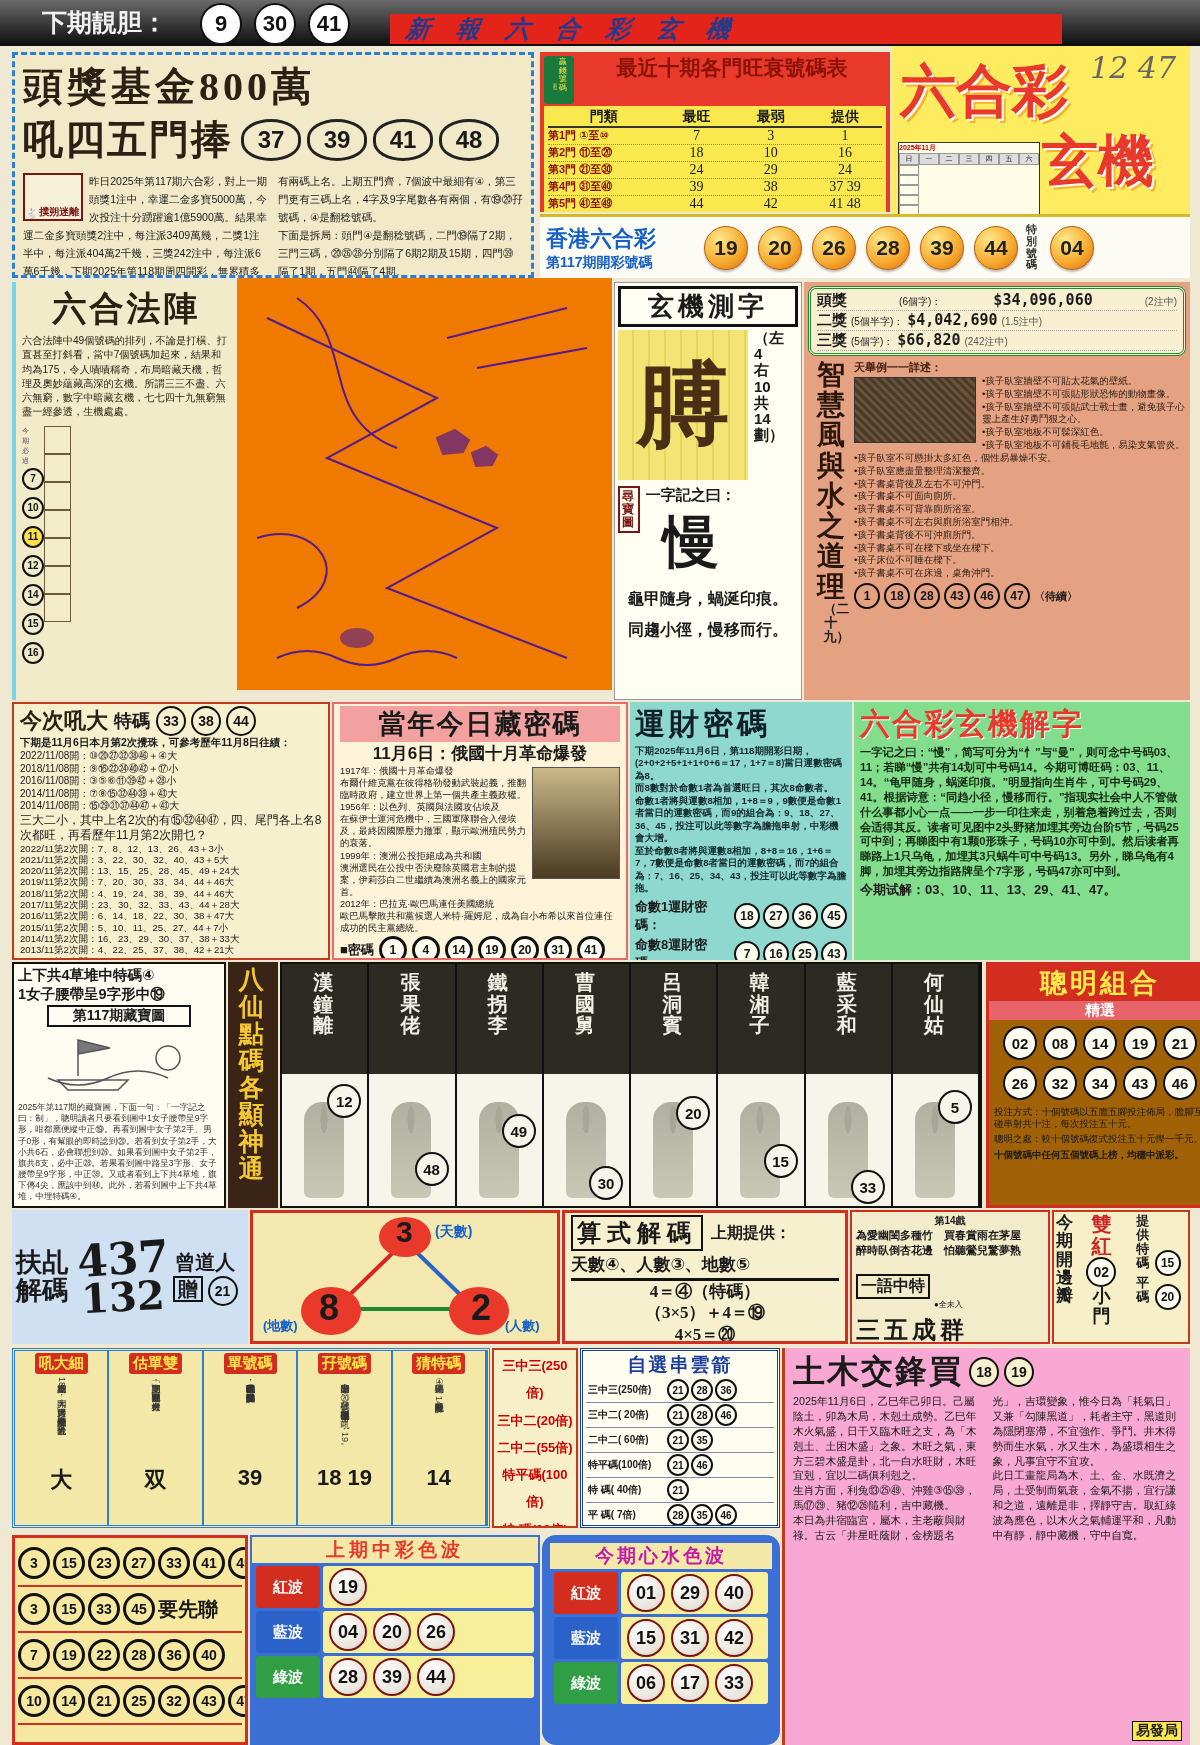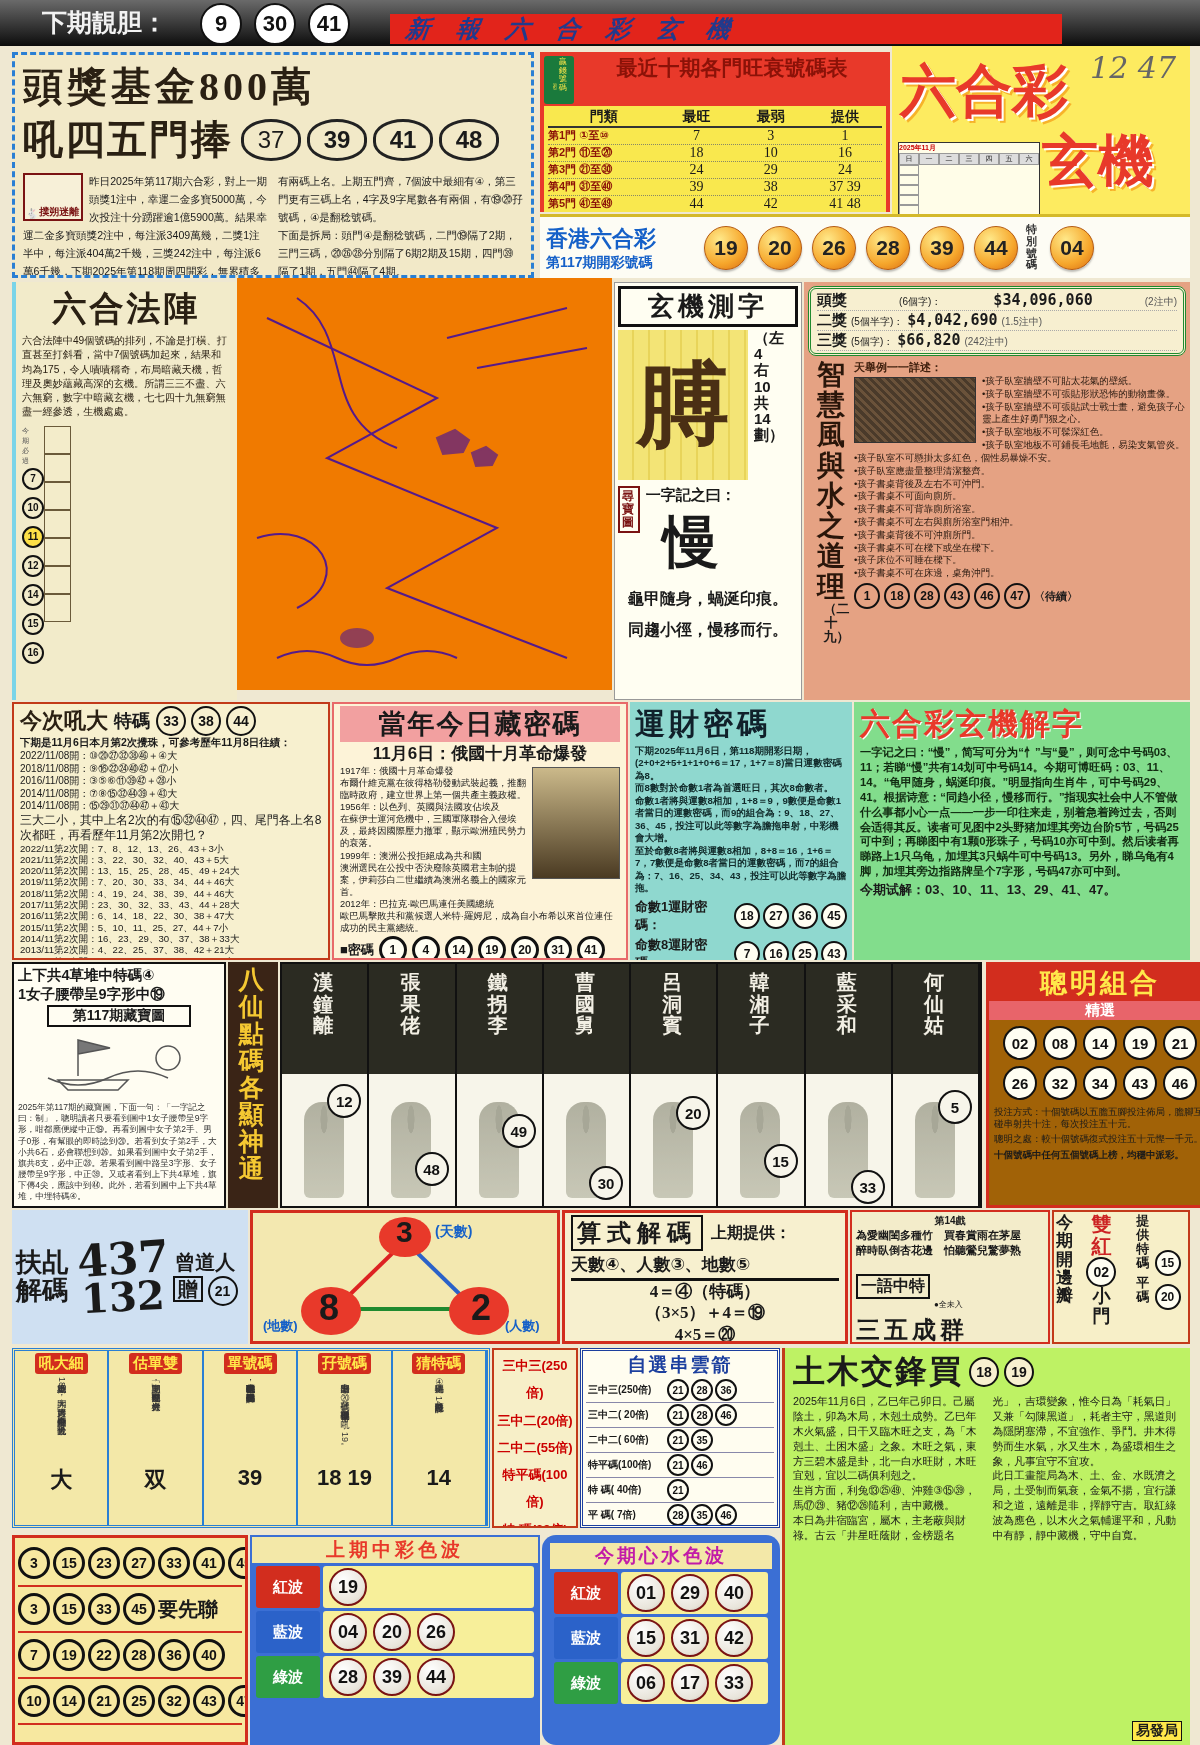--- a/index.html
+++ b/index.html
@@ -63,21 +63,21 @@
 </div>
 
 <div class="p dash" style="left:12px;top:52px;width:522px;height:226px;background:#f2e9c8;padding:4px 8px;">
   <div style="display:flex;align-items:center;gap:6px;">
     <span style="font-family:'Liberation Serif',serif;font-weight:bold;font-size:40px;color:#2a2013;letter-spacing:4px;">頭獎基金800萬</span>
   </div>
   <div style="display:flex;align-items:center;gap:8px;margin-top:-2px;">
     <span style="font-family:'Liberation Serif',serif;font-weight:bold;font-size:40px;color:#2a2013;letter-spacing:2px;">吼四五門捧</span>
     <span style="display:flex;gap:6px;">
 
-    <span style="border:3px solid #222;border-radius:50%/45%;width:54px;height:36px;display:flex;align-items:center;justify-content:center;font-size:24px;font-weight:normal;">37</span>
+    <span style="border:3px solid #222;border-radius:50%/45%;width:54px;height:36px;display:flex;align-items:center;justify-content:center;font-size:24px;font-weight:bold;">37</span>
         <span style="border:3px solid #222;border-radius:50%/45%;width:54px;height:36px;display:flex;align-items:center;justify-content:center;font-size:24px;font-weight:bold;">39</span>
         <span style="border:3px solid #222;border-radius:50%/45%;width:54px;height:36px;display:flex;align-items:center;justify-content:center;font-size:24px;font-weight:bold;">41</span>
         <span style="border:3px solid #222;border-radius:50%/45%;width:54px;height:36px;display:flex;align-items:center;justify-content:center;font-size:24px;font-weight:bold;">48</span>
       </span>
   </div>
   <div style="display:flex;gap:10px;margin-top:4px;">
     <div style="width:250px;">
       <span class="stampbox" style="float:left;width:56px;height:44px;font-size:10px;display:flex;align-items:flex-end;justify-content:center;margin:2px 6px 2px 0;background:#f7f0d8;">🐇<span>撲朔迷離</span></span>
       <span class="pre" style="font-size:10.6px;line-height:1.32;">昨日2025年第117期六合彩，對上一期頭獎1注中，幸運二金多寶5000萬，今次投注十分踴躍逾1億5900萬。結果幸運二金多寶頭獎2注中，每注派3409萬幾，二獎1注半中，每注派404萬2千幾，三獎242注中，每注派6萬6千幾，下期2025年第118期周四開彩，無累積多寶，頭獎基金800萬。
 上期落波次序：⑲㉖㉛㉘⑳㊹＋④，總數180開大，特碼④是藍波，屬小，生肖虎。
@@ -709,21 +709,21 @@
       <span style="display:flex;gap:2px;">
 
       <span class="ball b18">28</span>
           <span class="ball b18">35</span>
           <span class="ball b18">46</span>
         </span>
     </div>
     </div>
 </div>
 
-<div class="p" style="left:782px;top:1348px;width:408px;height:397px;background:#bef264;border-left:3px solid #c23a1a;padding:2px 8px;">
+<div class="p" style="left:782px;top:1348px;width:408px;height:397px;background:#f9a8d4;border-left:3px solid #c23a1a;padding:2px 8px;">
   <div style="display:flex;align-items:center;gap:6px;">
     <span style="font-family:'Liberation Serif',serif;font-weight:bold;font-size:32px;letter-spacing:2px;">土木交鋒買</span>
     <span style="display:flex;gap:5px;">
 
     <span class="ball b26" style="background:#f7f0cf;">18</span>
         <span class="ball b26" style="background:#f7f0cf;">19</span>
       </span>
   </div>
   <div class="pre" style="font-size:10.8px;line-height:1.38;column-count:2;column-gap:10px;height:312px;">2025年11月6日，乙巳年己卯日。己屬陰土，卯為木局，木剋土成勢。乙巳年木火氣盛，日干又臨木旺之支，為「木剋土、土困木盛」之象。木旺之氣，東方三碧木盛是卦，北一白水旺財，木旺宜剋，宜以二碼俱利剋之。
 生肖方面，利兔⑬㉕㊾、沖雞③⑮㊴，馬⑰㉙、豬⑫㉖隨利，吉中藏機。

